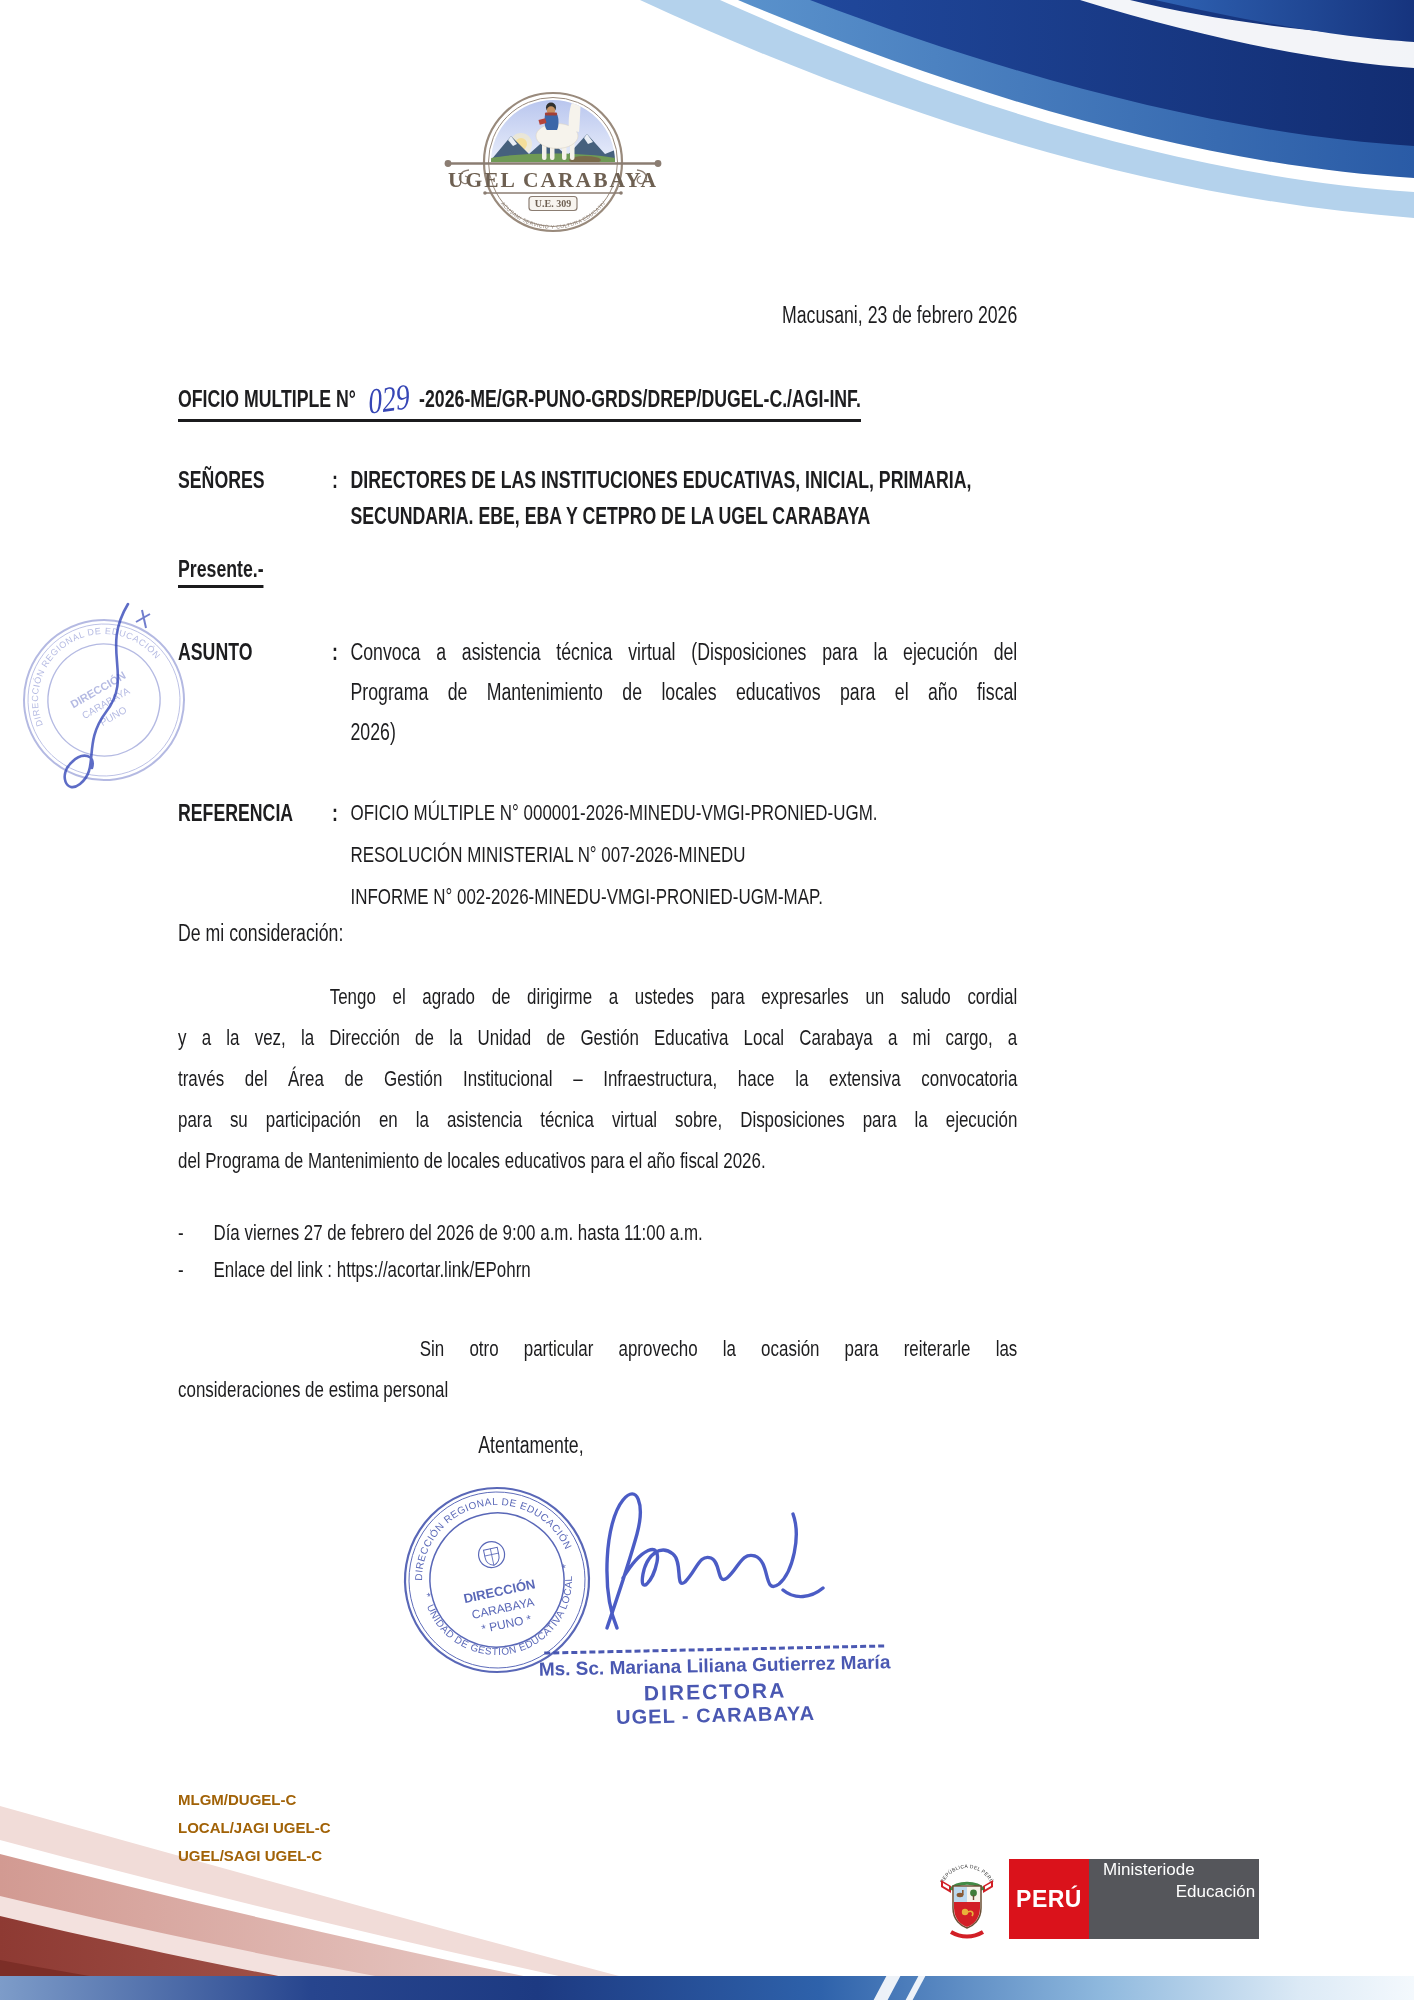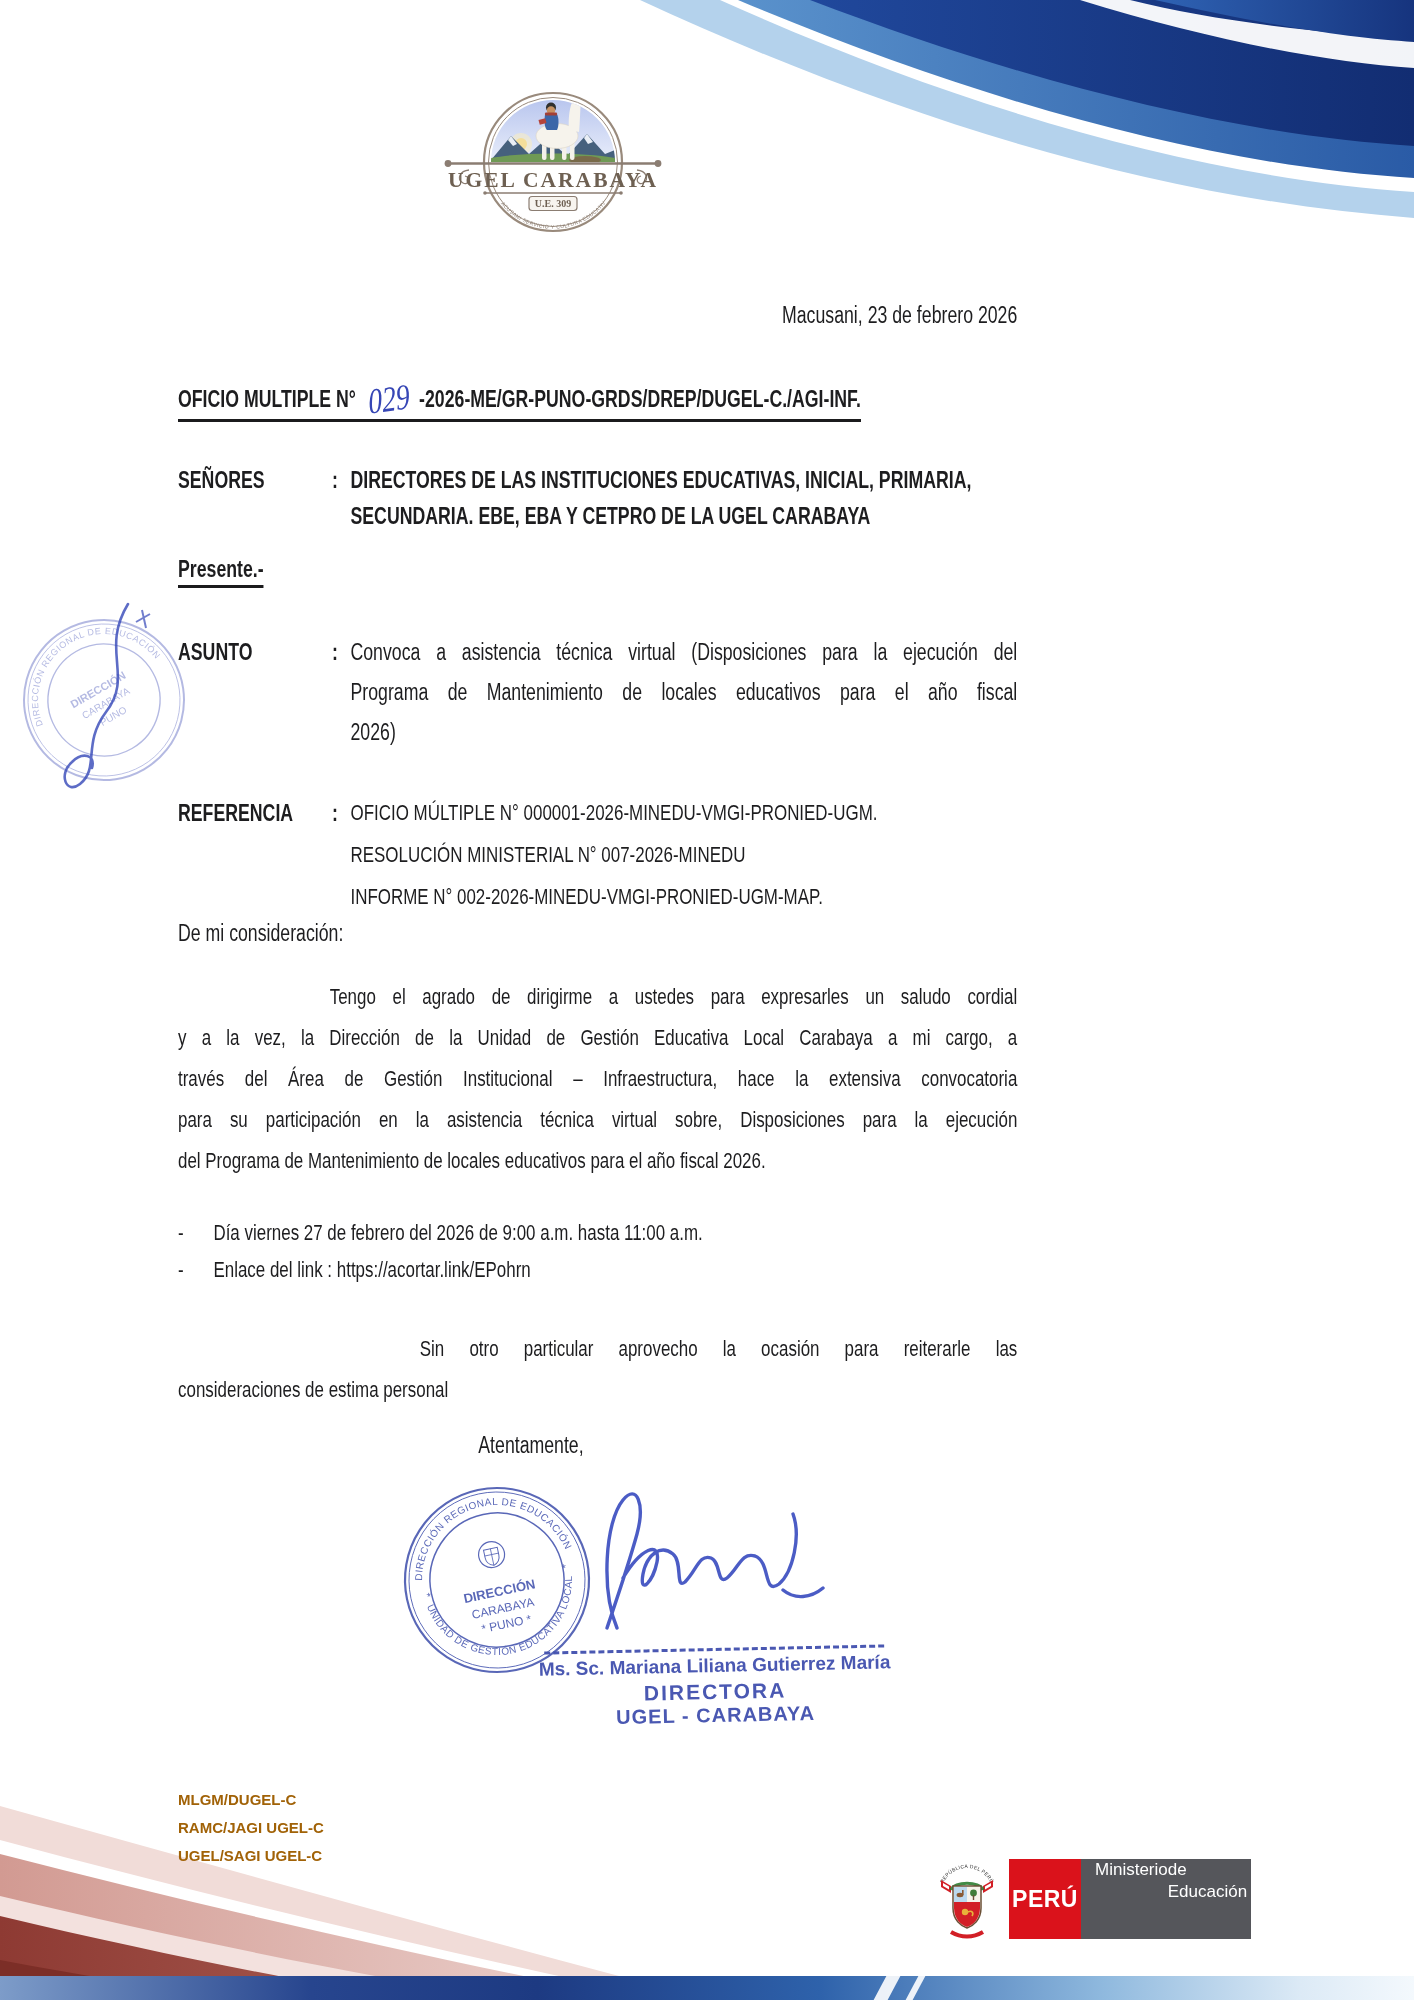--- a/index.html
+++ b/index.html
@@ -37,21 +37,21 @@
   
   .sig-name-block{left:520px;top:1648px;width:390px;text-align:center;color:#4150ae;
                   transform:rotate(-1.2deg);opacity:0.95;}
   .sig-dashes{width:340px;margin:0 auto 4px auto;border-top:3px dashed #4150ae;}
   .sig-name{font-size:19px;font-weight:bold;}
   .sig-role{font-size:21px;font-weight:bold;letter-spacing:2px;margin-top:3px;}
   .sig-org{font-size:20px;font-weight:bold;letter-spacing:1px;}
   .initials{left:178px;top:1786px;font-size:15px;font-weight:600;line-height:28px;color:#a16207;}
   
   .minedu{left:935px;top:1856px;display:flex;align-items:center;}
-  .peru-box{width:72px;height:80px;background:#da121b;color:#ffffff;display:flex;
+  .peru-box{width:80px;height:80px;background:#da121b;color:#ffffff;display:flex;
             align-items:center;justify-content:center;font-size:23px;font-weight:bold;letter-spacing:0.5px;}
   .min-box{width:170px;height:80px;background:#55565b;color:#ffffff;display:flex;
            flex-direction:row;justify-content:center;padding-left:14px;box-sizing:border-box;
            font-size:17px;line-height:22px;}
   .coat{margin-right:10px;}
   
   .bottom-bar{left:0;top:1976px;width:1414px;height:24px;
      background:linear-gradient(90deg,#7d9cc9 0%,#27458e 22%,#1d3a82 38%,#2e62ab 58%,#8fb9de 78%,#dceaf6 92%,#f4f9fd 100%);}
   .bar-slash{top:1976px;height:24px;background:#ffffff;opacity:0.9;transform:skewX(-28deg);}
 </style>
@@ -299,21 +299,21 @@
 
   <div class="abs sig-name-block">
     <div class="sig-dashes"></div>
     <div class="sig-name">Ms. Sc. Mariana Liliana Gutierrez María</div>
     <div class="sig-role">DIRECTORA</div>
     <div class="sig-org">UGEL - CARABAYA</div>
   </div>
 
   <div class="abs initials">
     <div>MLGM/DUGEL-C</div>
-    <div>RAMC/JAGI UGEL-C</div>
+    <div>LOCAL/JAGI UGEL-C</div>
     <div>UGEL/SAGI UGEL-C</div>
   </div>
 
   <div class="abs minedu">
     <svg class="coat" width="64" height="86" viewBox="0 0 64 86">
       <defs>
           <path id="coatArc" d="M8,28 A26,26 0 0 1 56,28"></path>
         </defs>
       <text font-size="5" fill="#333333" letter-spacing="0.3">
         <textPath href="#coatArc" startOffset="50%" text-anchor="middle">REPÚBLICA DEL PERÚ</textPath>

